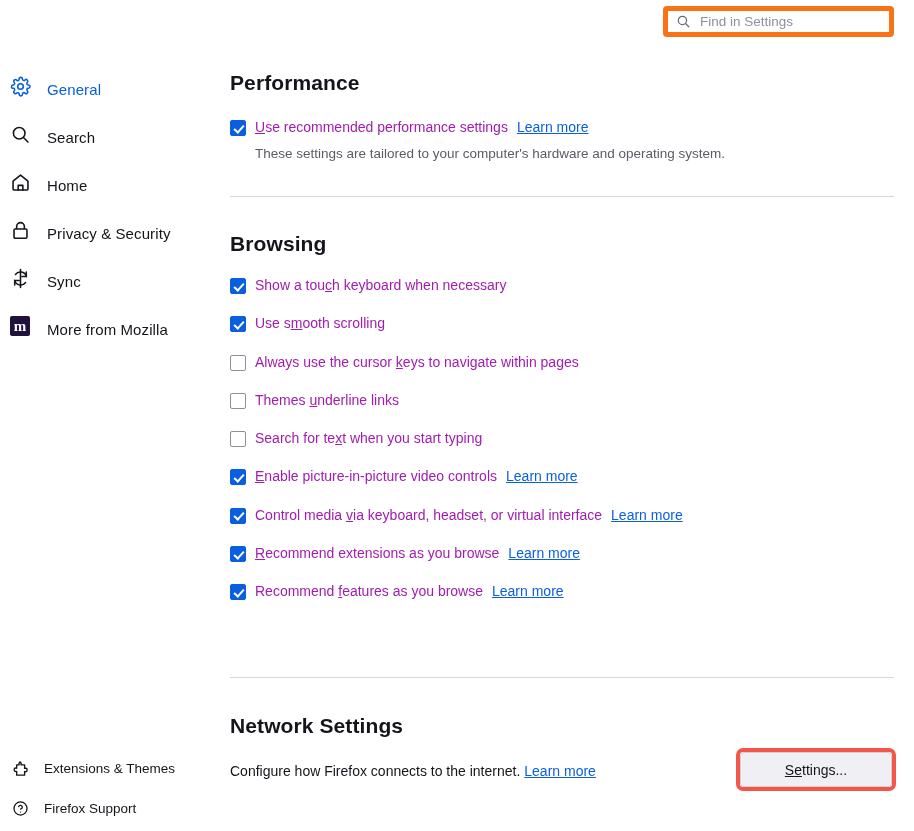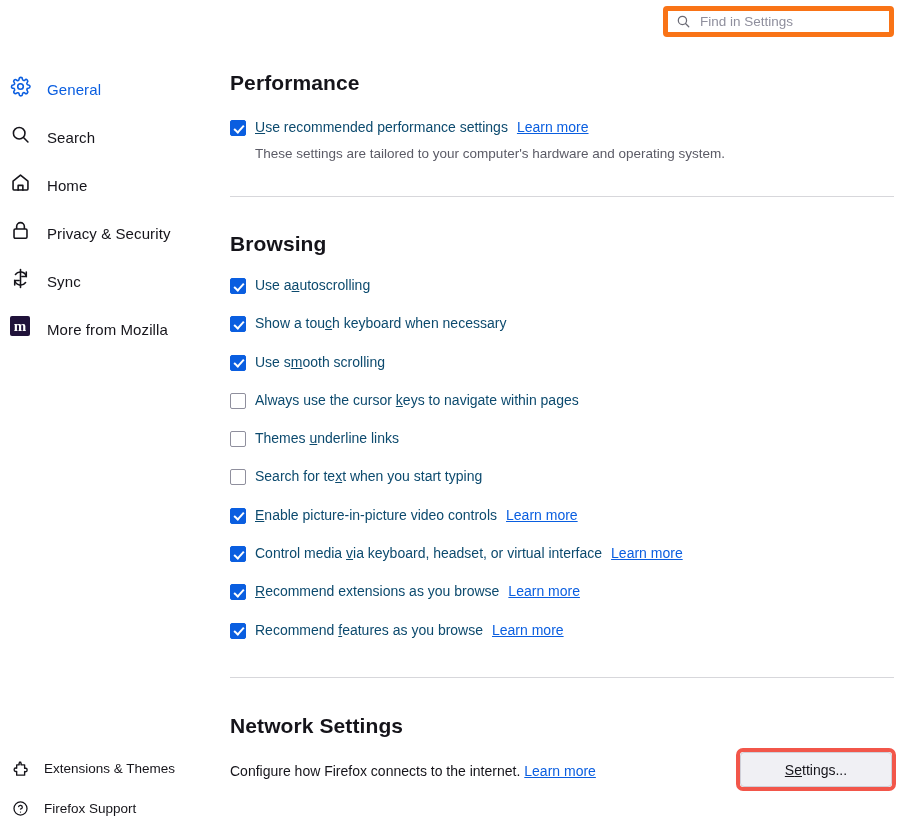--- a/index.html
+++ b/index.html
@@ -84,21 +84,21 @@
     position: relative; cursor: pointer;
   }
   .cb.on { background: #0a5ee0; border: 1px solid #0a5ee0; }
   .cb.off { background: #ffffff; border: 1px solid #8f8f9d; }
   .cb.on::after {
     content: ""; position: absolute;
     left: 4.5px; top: 1.5px; width: 4px; height: 8px;
     border: solid #ffffff; border-width: 0 2px 2px 0;
     transform: rotate(42deg);
   }
-  .cb-label { font-size: 14px; color: #0c4a6e; line-height: 17px; cursor: pointer; }
+  .cb-label { font-size: 14px; color: #a21caf; line-height: 17px; cursor: pointer; }
   .ak { text-decoration: underline; }
   .lm {
     font-size: 14px; color: #0a5ee0; text-decoration: underline;
     margin-left: 9px; cursor: pointer; white-space: nowrap;
   }
   .desc {
     font-size: 13.5px; color: #5b5b66; line-height: 17px;
   }
   #perf-row { position: absolute; left: 0; top: 119px; }
   #perf-desc { position: absolute; left: 25px; top: 145px; }
@@ -247,24 +247,20 @@
 
     <div class="desc" id="perf-desc">These settings are tailored to your computer's hardware and operating system.</div>
 
     <div class="divider" id="div1"></div>
 
     <div class="section-title" id="browse-title">Browsing</div>
 
     <div class="browse-rows" id="browse-rows">
         <div class="check-row">
           <span class="cb on"></span>
-          <span class="cb-label"><span>Use a</span><span class="ak">a</span><span>utoscrolling</span></span>
-        </div>
-        <div class="check-row">
-          <span class="cb on"></span>
           <span class="cb-label"><span>Show a tou</span><span class="ak">c</span><span>h keyboard when necessary</span></span>
         </div>
         <div class="check-row">
           <span class="cb on"></span>
           <span class="cb-label"><span>Use s</span><span class="ak">m</span><span>ooth scrolling</span></span>
         </div>
         <div class="check-row">
           <span class="cb off"></span>
           <span class="cb-label"><span>Always use the cursor </span><span class="ak">k</span><span>eys to navigate within pages</span></span>
         </div>

